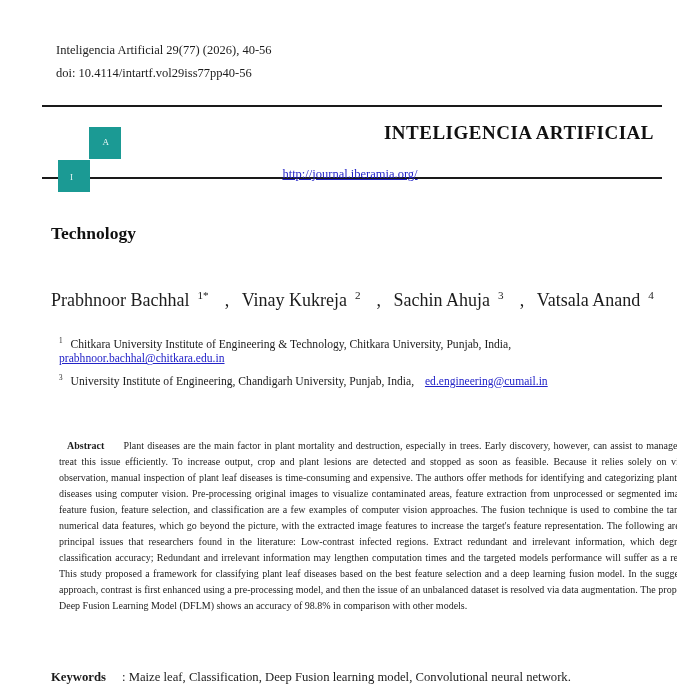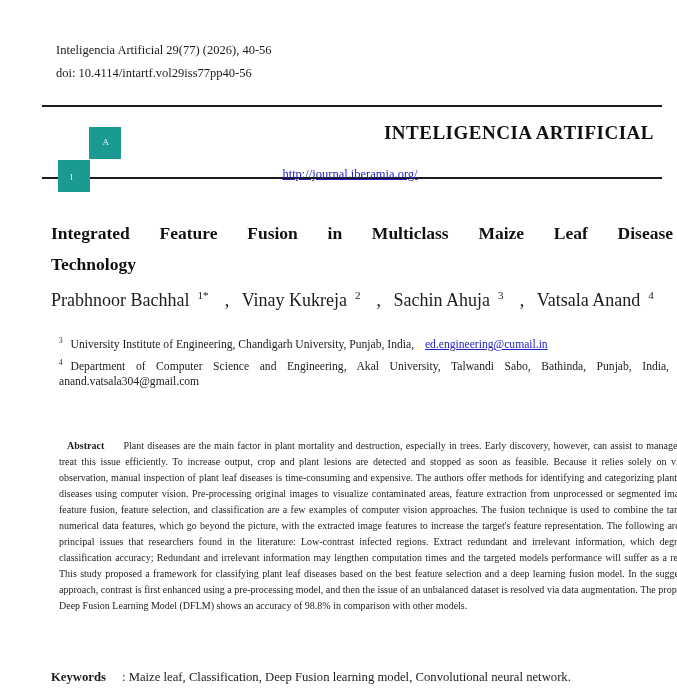--- a/index.html
+++ b/index.html
@@ -90,26 +90,25 @@
       <span>I</span>
     </div>
   </div>
   <div class="masthead-title">INTELIGENCIA ARTIFICIAL</div>
   <div class="masthead-url">
     <a class="link">http://journal.iberamia.org/</a>
   </div>
 </div>
 
 <h1 class="article-title">
-  <span class="stretch">Integrated Feature Fusion in Multiclass Maize Leaf Disease</span>
   <span class="line2">Technology</span>
 </h1>
 
 <div class="authors"><span>Prabhnoor Bachhal<sup>1*</sup></span>, <span>Vinay Kukreja<sup>2</sup></span>, <span>Sachin Ahuja<sup>3</sup></span>, <span>Vatsala Anand<sup>4</sup></span></div>
 
 <div class="affiliations">
+    <div class="affiliation"><sup>1</sup>Chitkara University Institute of Engineering &amp; Technology, Chitkara University, Punjab, India, <span class="link">prabhnoor.bachhal@chitkara.edu.in</span></div>
     <div class="affiliation"><sup>3</sup>University Institute of Engineering, Chandigarh University, Punjab, India, <span class="link">ed.engineering@cumail.in</span></div>
-    <div class="affiliation justify"><sup>4</sup>Department of Computer Science and Engineering, Akal University, Talwandi Sabo, Bathinda, Punjab, India, <span>anand.vatsala304@gmail.com</span></div>
   </div>
 
 <p class="abstract"><b class="label">Abstract</b> <span>Plant diseases are the main factor in plant mortality and destruction, especially in trees. Early discovery, however, can assist to manage and treat this issue efficiently. To increase output, crop and plant lesions are detected and stopped as soon as feasible. Because it relies solely on visual observation, manual inspection of plant leaf diseases is time-consuming and expensive. The authors offer methods for identifying and categorizing plant leaf diseases using computer vision. Pre-processing original images to visualize contaminated areas, feature extraction from unprocessed or segmented images, feature fusion, feature selection, and classification are a few examples of computer vision approaches. The fusion technique is used to combine the target's numerical data features, which go beyond the picture, with the extracted image features to increase the target's feature representation. The following are the principal issues that researchers found in the literature: Low-contrast infected regions. Extract redundant and irrelevant information, which degrades classification accuracy; Redundant and irrelevant information may lengthen computation times and the targeted models performance will suffer as a result. This study proposed a framework for classifying plant leaf diseases based on the best feature selection and a deep learning fusion model. In the suggested approach, contrast is first enhanced using a pre-processing model, and then the issue of an unbalanced dataset is resolved via data augmentation. The proposed Deep Fusion Learning Model (DFLM) shows an accuracy of 98.8% in comparison with other models.</span></p>
 
 <p class="keywords"><b class="label">Keywords</b><span>: Maize leaf, Classification, Deep Fusion learning model, Convolutional neural network.</span></p>
 
 </body></html>

